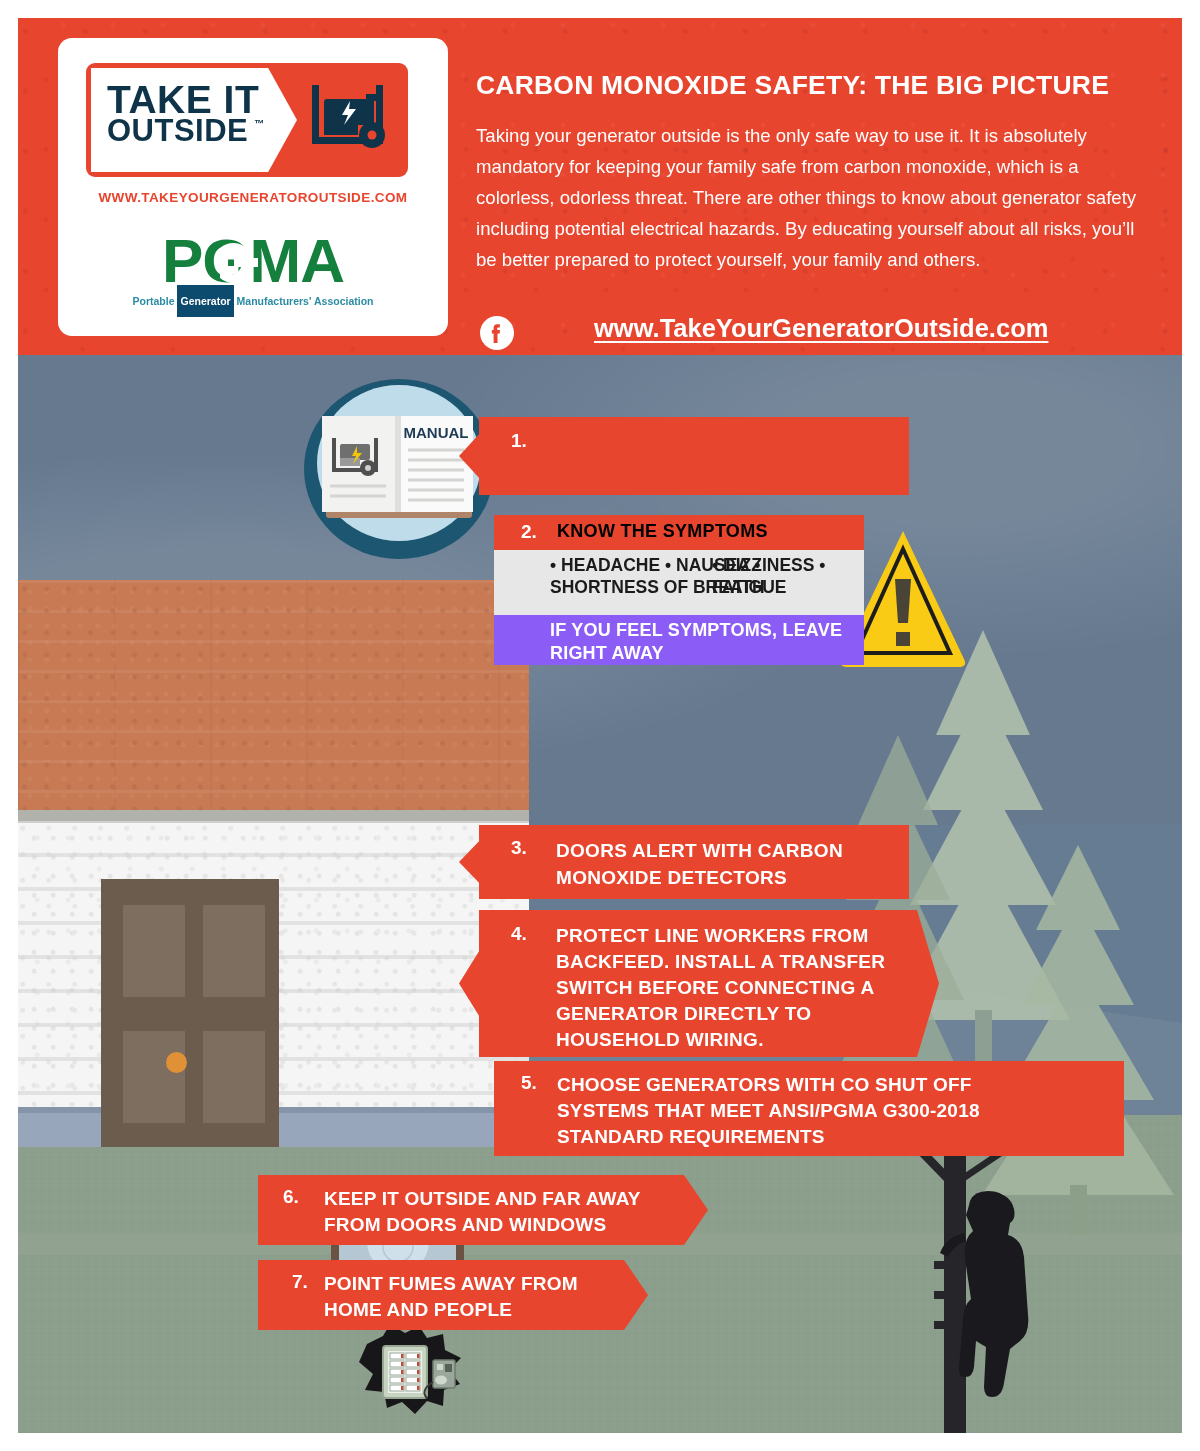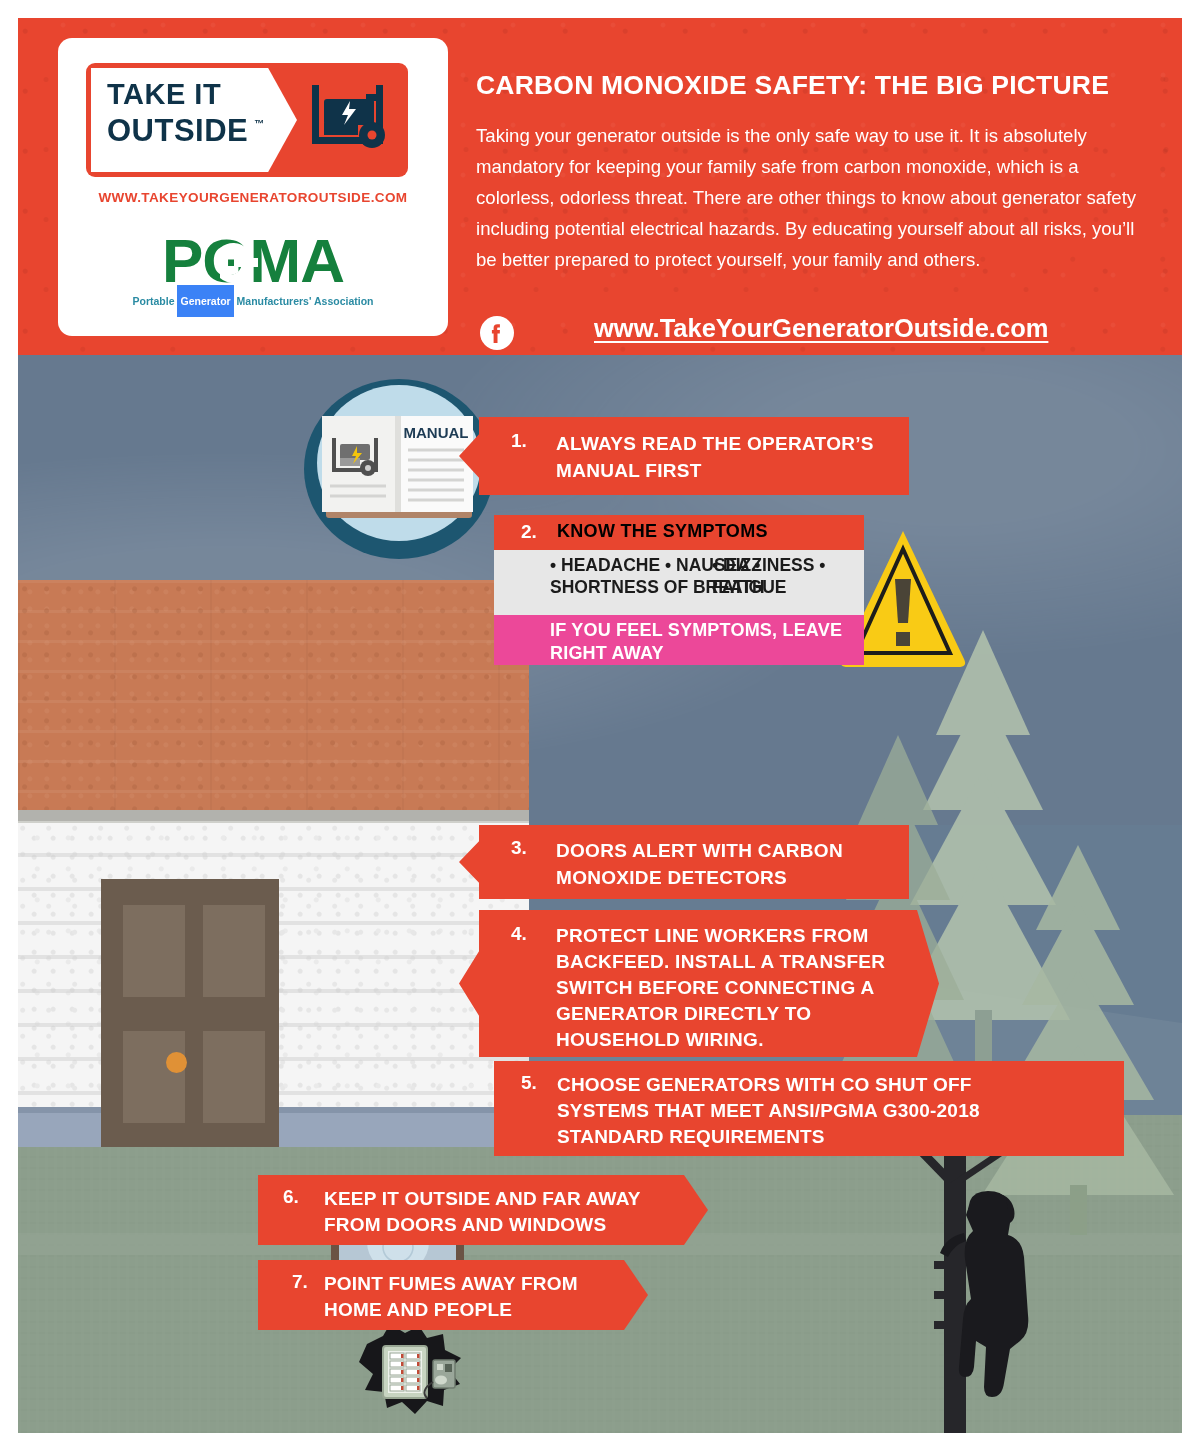--- a/index.html
+++ b/index.html
@@ -14,32 +14,32 @@
                       radial-gradient(circle at 40% 88%, rgba(0,0,0,.06) 0 2px, transparent 3px),
                       radial-gradient(circle at 90% 14%, rgba(255,255,255,.05) 0 2px, transparent 3px);
      background-size:60px 60px,90px 90px,70px 70px,50px 50px;opacity:.85;}
 
   .logocard{position:absolute;left:40px;top:20px;width:390px;height:298px;background:#fff;border-radius:14px;}
   .tio-badge{position:absolute;left:28px;top:25px;width:322px;height:114px;background:#e8452f;border-radius:9px;}
   .tio-white{position:absolute;left:5px;top:5px;width:206px;height:104px;background:#fff;
      clip-path:polygon(0 0,86% 0,100% 50%,86% 100%,0 100%);}
   .tio-t1,.tio-t2{position:absolute;left:16px;color:#0f3349;font-weight:800;letter-spacing:.5px;
      font-family:"Liberation Sans",sans-serif;}
-  .tio-t1{top:10px;font-size:29px;}
+  .tio-t1{top:10px;font-size:39px;}
   .tio-t2{top:45px;font-size:31px;}
   .tio-tm{position:absolute;left:163px;top:50px;font-size:10px;color:#0f3349;font-weight:700;}
   .tio-gen{position:absolute;right:14px;top:16px;width:88px;height:80px;}
   .logo-url{position:absolute;left:0;right:0;top:152px;text-align:center;font-size:13.5px;
      font-weight:800;color:#e8452f;letter-spacing:.4px;}
 
   .pgma{position:absolute;left:0;right:0;top:192px;text-align:center;}
   .pgma-word{font-size:62px;font-weight:800;color:#15803d;letter-spacing:-1px;line-height:62px;
      position:relative;display:inline-block;font-family:"Liberation Sans",sans-serif;}
   .pgma-sub{margin-top:3px;font-size:10.5px;color:#2a8ba3;font-weight:700;}
-  .pgma-sub .hl{background:#3b82f6;color:#fff;padding:10px 3px;}
+  .pgma-sub .hl{background:#0c4a6e;color:#fff;padding:10px 3px;}
 
   .head-title{position:absolute;left:458px;top:52px;width:690px;color:#fff;font-size:26.5px;
      font-weight:800;letter-spacing:.2px;}
   .head-body{position:absolute;left:458px;top:92px;width:672px;color:#fff;font-size:18.6px;
      line-height:31px;font-weight:400;margin-top:10px;}
   .head-fb{position:absolute;left:462px;top:298px;width:34px;height:34px;}
   .head-url{position:absolute;left:576px;top:296px;color:#fff;font-size:25.5px;font-weight:800;
      text-decoration:underline;text-underline-offset:4px;}
 
   
@@ -327,43 +327,39 @@
 
     <svg style="position:absolute;left:820px;top:172px;" width="130" height="142" viewBox="0 0 130 142">
       <path d="M65 4 L126 132 Q130 140 120 140 L10 140 Q0 140 4 132 Z" fill="#f9cb15"></path>
       <path d="M65 22 L112 126 L18 126 Z" fill="none" stroke="#1d1d1b" stroke-width="4"></path>
       <polygon points="57,52 73,52 70,96 60,96" fill="#4a4437"></polygon>
       <rect x="58" y="105" width="14" height="14" fill="#4a4437"></rect>
     </svg>
 
     <div class="co" style="left:441px;top:62px;width:450px;height:78px;clip-path:polygon(20px 0,100% 0,100% 100%,20px 100%,20px 78%,0 50%,20px 22%);">
       <div style="position:absolute;left:52px;top:13px;font-size:19px;">1.</div>
-      <div style="position:absolute;left:97px;top:13px;font-size:19px;line-height:27px;letter-spacing:.3px;">
-        <span class="ln">ALWAYS READ THE OPERATOR’S</span>
-        <span class="ln">MANUAL FIRST</span>
-      </div>
     </div>
 
     <div style="position:absolute;left:476px;top:160px;width:370px;height:150px;">
       <div style="position:absolute;left:0;top:0;width:370px;height:35px;background:#e8452f;">
         <div style="position:absolute;left:27px;top:6px;color:#fff;font-size:19px;font-weight:800;">2.</div>
         <div style="position:absolute;left:63px;top:6px;color:#000000;font-size:18px;font-weight:700;letter-spacing:.3px;">KNOW THE SYMPTOMS</div>
       </div>
       <div style="position:absolute;left:0;top:35px;width:370px;height:65px;background:#e7e7e7;">
         <div style="position:absolute;left:56px;top:4px;color:#1b1b1b;font-size:17.5px;font-weight:800;line-height:22px;">
           <span class="ln">• <span>HEADACHE</span></span>
           <span class="ln">• <span>NAUSEA</span></span>
           <span class="ln">• <span>SHORTNESS OF BREATH</span></span>
         </div>
         <div style="position:absolute;left:218px;top:4px;color:#1b1b1b;font-size:17.5px;font-weight:800;line-height:22px;">
           <span class="ln">• <span>DIZZINESS</span></span>
           <span class="ln">• <span>FATIGUE</span></span>
         </div>
       </div>
-      <div style="position:absolute;left:0;top:100px;width:370px;height:50px;background:#ec4899;">
+      <div style="position:absolute;left:0;top:100px;width:370px;height:50px;background:#8b5cf6;">
         <div style="position:absolute;left:56px;top:4px;color:#fff;font-size:18px;font-weight:800;line-height:23px;letter-spacing:.2px;">
           <span class="ln">IF YOU FEEL SYMPTOMS,</span>
           <span class="ln">LEAVE RIGHT AWAY</span>
         </div>
       </div>
     </div>
 
     <div class="co" style="left:441px;top:470px;width:450px;height:74px;clip-path:polygon(20px 0,100% 0,100% 100%,20px 100%,20px 78%,0 50%,20px 22%);">
       <div style="position:absolute;left:52px;top:12px;font-size:19px;">3.</div>
       <div style="position:absolute;left:97px;top:12px;font-size:19px;line-height:27px;letter-spacing:.3px;">

